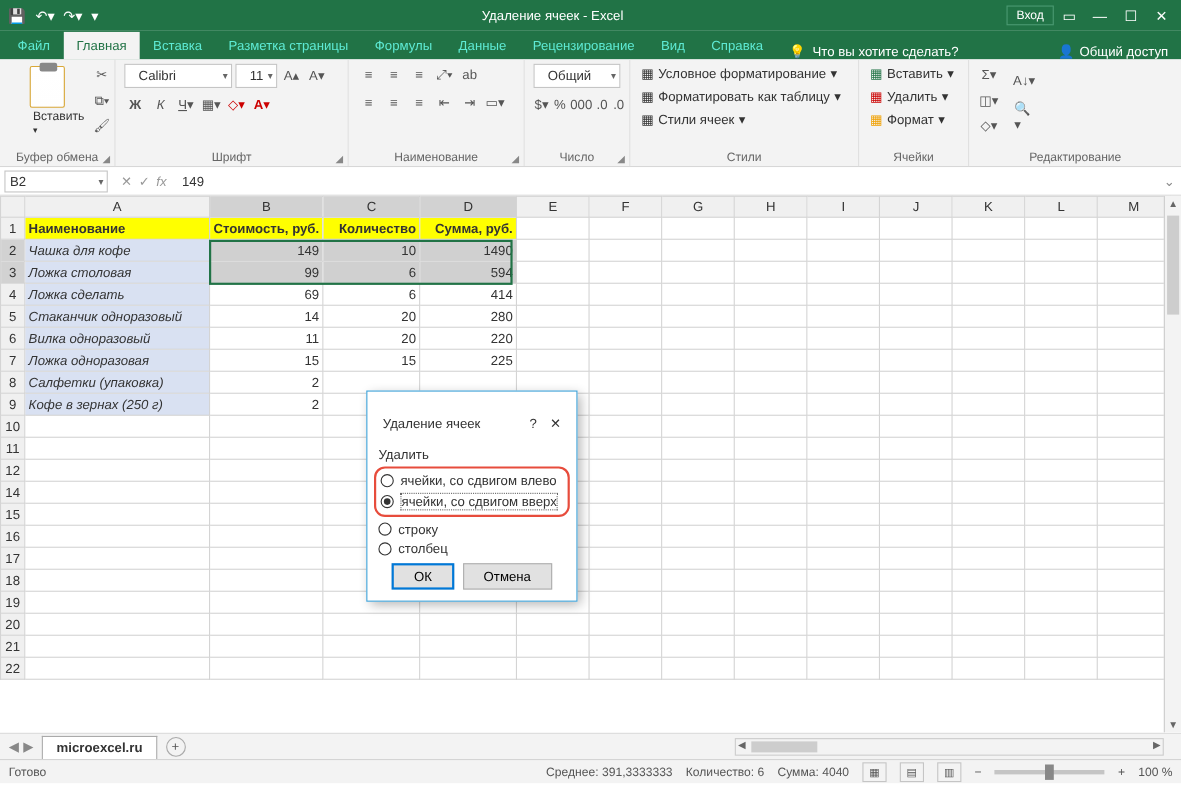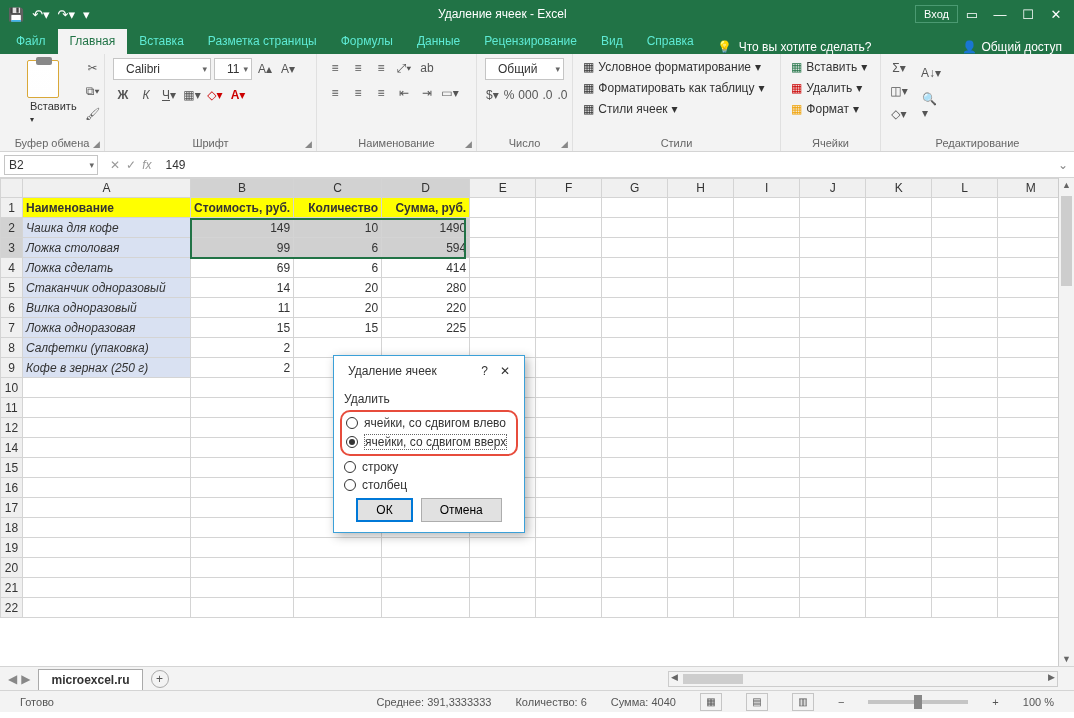--- a/index.html
+++ b/index.html
@@ -71,29 +71,29 @@
 .sheetbar .nav span{cursor:pointer;}
 .sheet{border:1px solid #aaa;border-bottom:none;background:#fff;padding:3px 12px;font-weight:bold;position:relative;top:1px;cursor:pointer;}
 .addsheet{margin-left:8px;width:18px;height:18px;border:1px solid #aaa;border-radius:50%;display:flex;align-items:center;justify-content:center;cursor:pointer;color:#555;}
 .sheetbar .sbspacer{flex:1;}
 .hscroll{width:390px;height:16px;background:#f3f3f3;border:1px solid #ccc;position:relative;margin-right:16px;}
 .hscroll::before{content:"◀";position:absolute;left:2px;font-size:9px;color:#666;}
 .hscroll::after{content:"▶";position:absolute;right:2px;font-size:9px;color:#666;}
 .hscroll .thumb{position:absolute;left:14px;top:2px;bottom:2px;width:60px;background:#cdcdcd;}
 
 
-.status{height:22px;background:#f3f3f3;border-top:1px solid #d4d4d4;display:flex;align-items:center;font-size:11px;padding:0 20px;gap:24px;color:#555;}
+.status{height:22px;background:#f3f3f3;border-top:1px solid #d4d4d4;display:flex;align-items:center;font-size:11px;padding:0 8px;gap:12px;color:#555;}
 .status .spacer{flex:1;}
 .viewbtn{width:22px;height:18px;border:1px solid #c5c5c5;display:flex;align-items:center;justify-content:center;cursor:pointer;font-size:10px;}
 .zoom-slider{width:100px;height:4px;background:#c5c5c5;position:relative;}
 .zoom-slider .th{position:absolute;width:8px;height:14px;background:#888;top:-5px;left:46px;}
 
 
 .dialog{position:absolute;left:333px;top:355px;width:192px;background:#fff;border:1px solid #3ba0d8;box-shadow:3px 3px 10px rgba(0,0,0,0.3);font-size:12px;}
-.dialog .dtitle{display:flex;align-items:flex-end;padding:8px 8px;}
+.dialog .dtitle{display:flex;align-items:flex-end;padding:8px 8px;margin-top:14px;}
 .dialog .dtitle .t{flex:1;}
 .dialog .dtitle span{cursor:pointer;padding:0 6px;}
 .dialog .dbody{padding:6px 10px 10px;}
 .dialog .opt{display:flex;align-items:center;gap:6px;padding:2px 0;cursor:pointer;}
 .dialog .radio{width:12px;height:12px;border:1px solid #333;border-radius:50%;position:relative;flex-shrink:0;}
 .dialog .radio.checked::after{content:"";position:absolute;inset:2px;background:#333;border-radius:50%;}
 .dialog .highlight{border:2px solid #e74c3c;border-radius:10px;padding:2px 4px;margin:2px -4px;}
 .dialog .dbtns{display:flex;gap:8px;justify-content:center;padding:4px 0 0;}
 .dialog button{padding:3px 18px;font-size:12px;border:1px solid #adadad;background:#e1e1e1;cursor:pointer;}
 .dialog button.default{border:2px solid #0078d7;}

